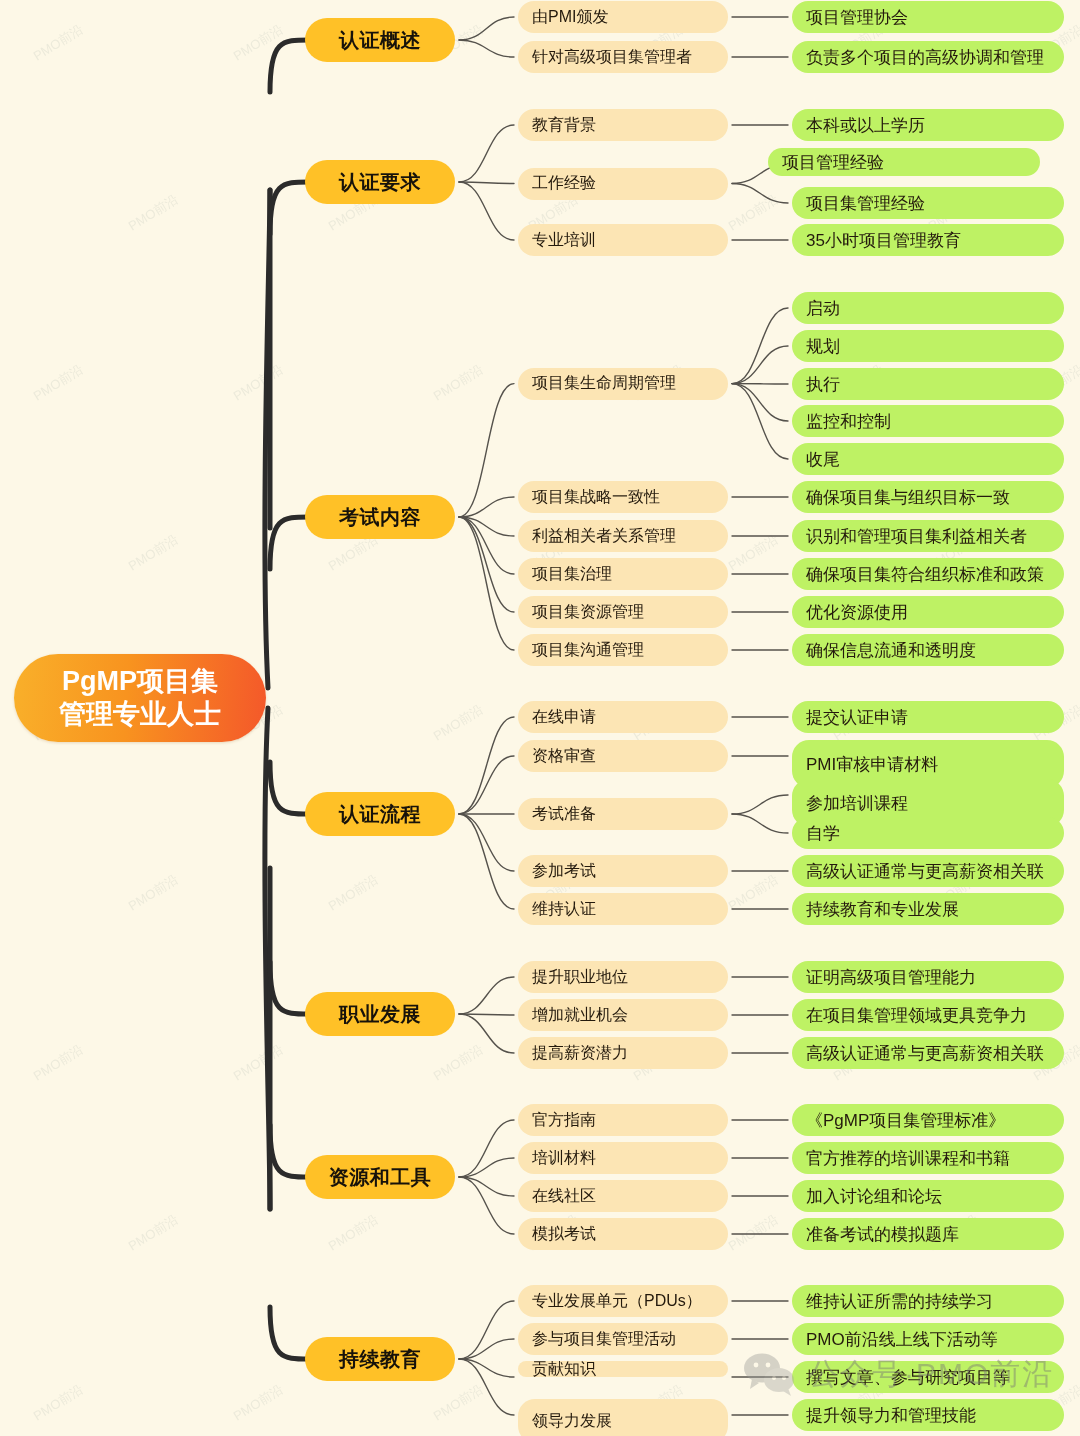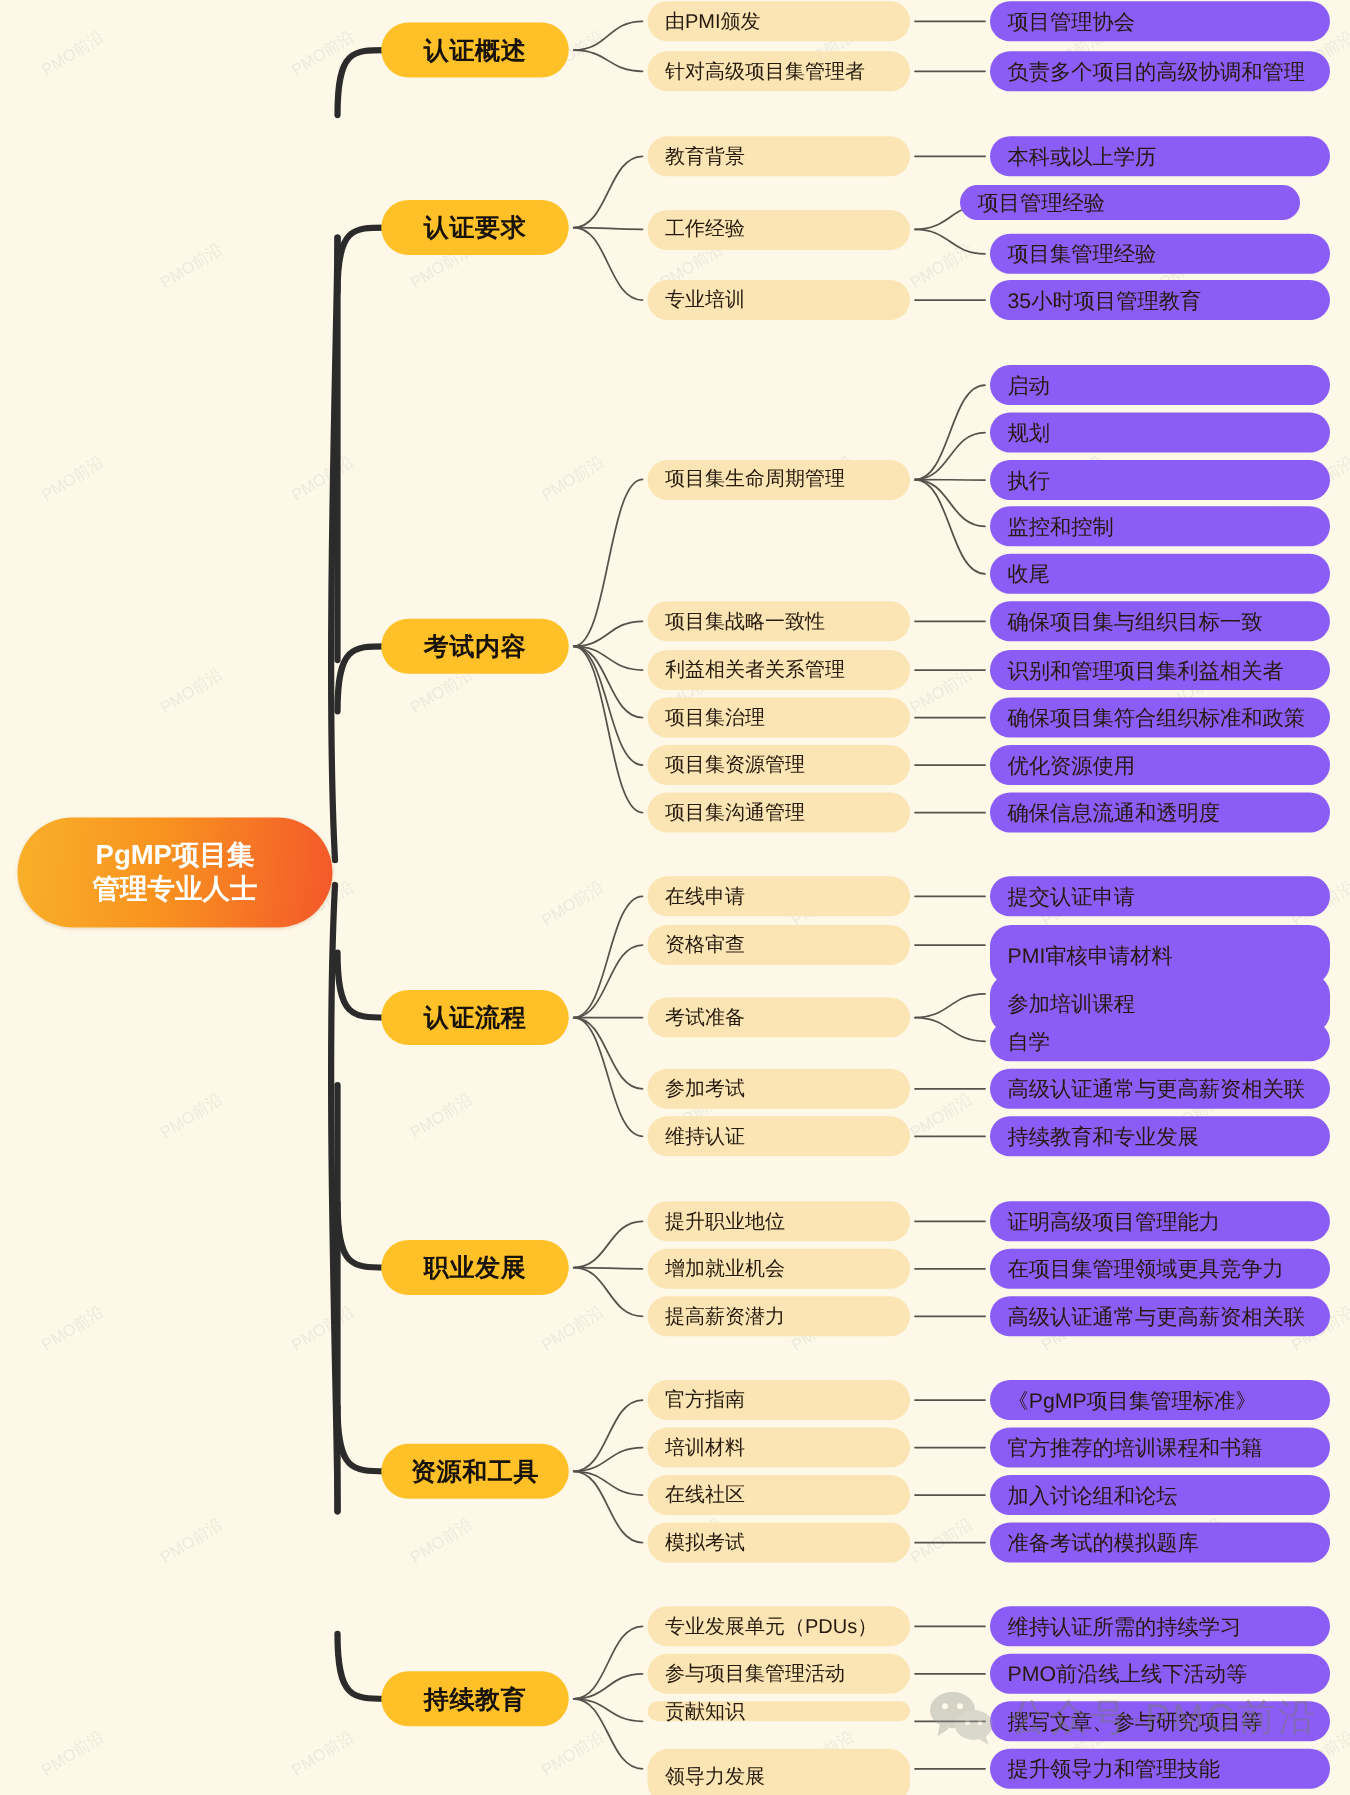--- a/index.html
+++ b/index.html
@@ -35,21 +35,21 @@
     white-space: nowrap;
   }
 
   
   .node.root {
     justify-content: center;
     text-align: center;
     background: linear-gradient(95deg, #f9b02a 0%, #f8931f 45%, #f4582a 100%);
     color: #ffffff;
     font-weight: bold;
-    font-size: 22px;
+    font-size: 27px;
     line-height: 1.22;
     border-radius: 44px;
     box-shadow: 0 1px 3px rgba(150,90,20,0.20);
   }
   .node.root .rtxt {
     display: block;
     padding: 0 14px;
   }
 
   
@@ -69,21 +69,21 @@
     background: #fce5b4;
     color: #241a0d;
     font-size: 16px;
     padding-left: 14px;
     border-radius: 17px;
   }
 
   
   .node.lvl3 {
     justify-content: flex-start;
-    background: #8b5cf6;
+    background: #bef264;
     color: #241a0d;
     font-size: 17px;
     padding-left: 14px;
     border-radius: 17px;
   }
 
   
   .wm {
     position: absolute;
     color: rgba(120,150,140,0.13);

